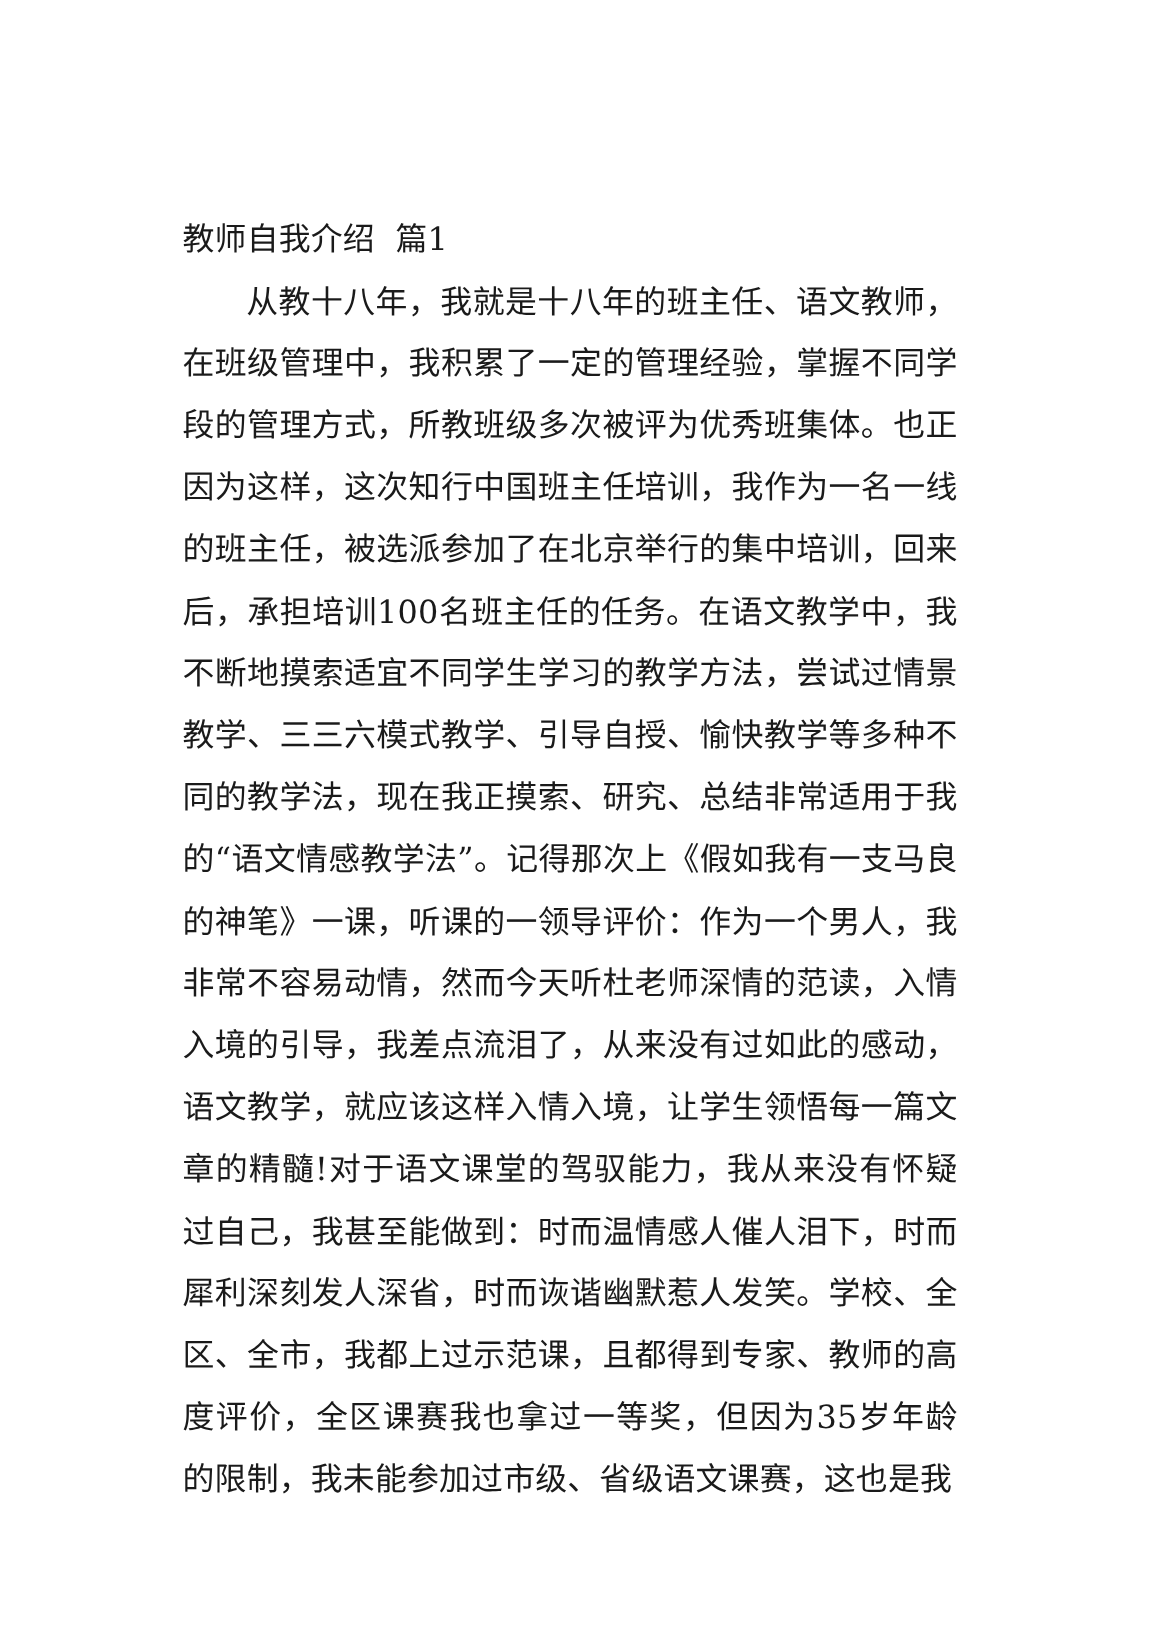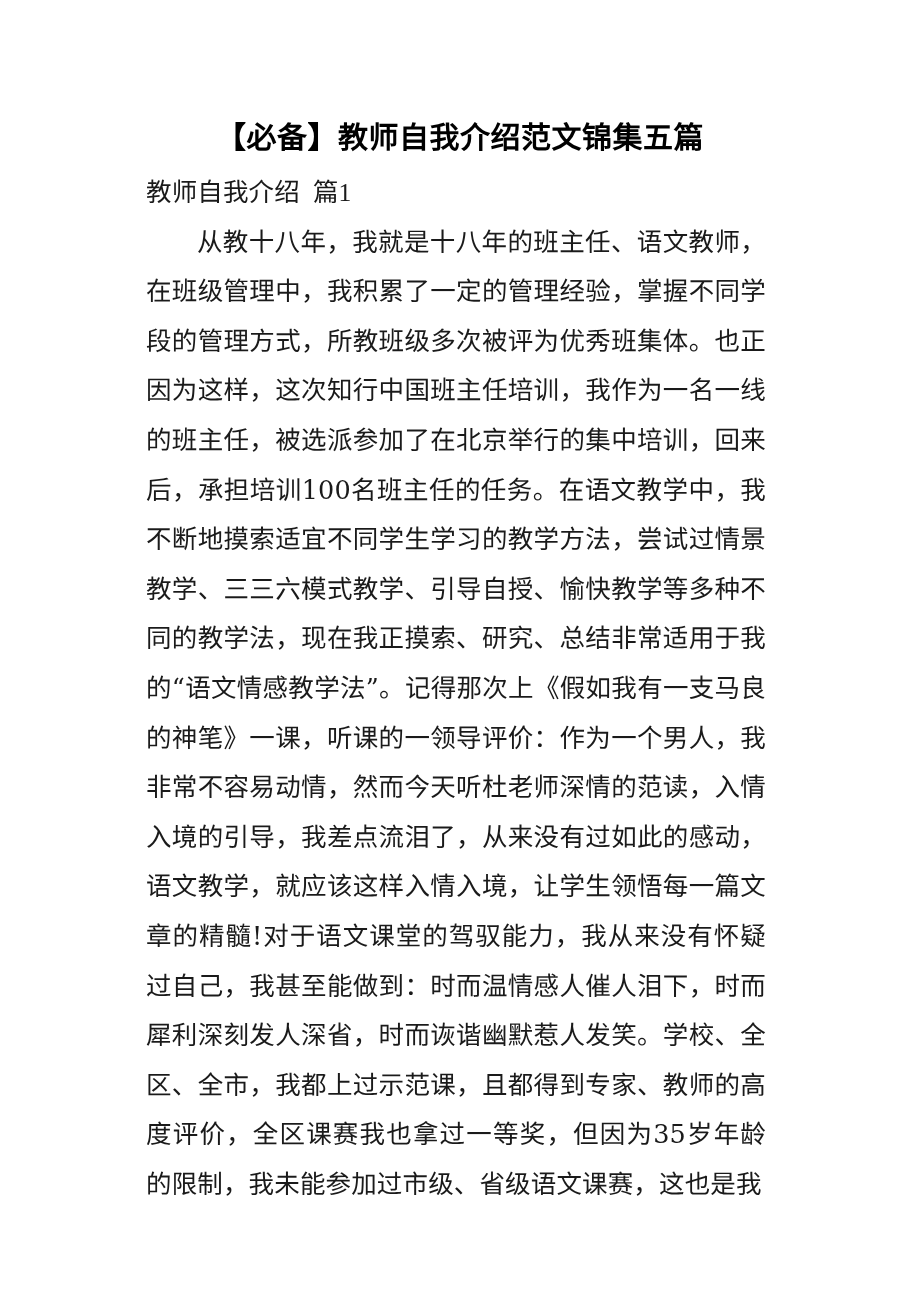--- a/index.html
+++ b/index.html
@@ -57,37 +57,35 @@
     text-justify: inter-character;
     word-break: break-all;
     letter-spacing: 0.15px;
   }
 
   .para.section-label {
     text-indent: 0;
     white-space: pre;
     word-break: normal;
     text-align: left;
-    font-family: Liberation Serif, serif;
   }
 
   .para.indent {
     text-indent: 2em;
   }
 
   .para.flow {
     text-indent: 2em;
   }
 </style>
 </head>
 <body>
 
 <div class="page">
 
-  <h1 class="doc-title">【必备】教师自我介绍范文锦集五篇</h1>
 
   <div class="doc-body">
 
     <p class="para section-label">教师自我介绍  篇1</p>
 
 
     <p class="para flow">从教十八年，我就是十八年的班主任、语文教师，在班级管理中，我积累了一定的管理经验，掌握不同学段的管理方式，所教班级多次被评为优秀班集体。也正因为这样，这次知行中国班主任培训，我作为一名一线的班主任，被选派参加了在北京举行的集中培训，回来后，承担培训100名班主任的任务。在语文教学中，我不断地摸索适宜不同学生学习的教学方法，尝试过情景教学、三三六模式教学、引导自授、愉快教学等多种不同的教学法，现在我正摸索、研究、总结非常适用于我的“语文情感教学法”。记得那次上《假如我有一支马良的神笔》一课，听课的一领导评价：作为一个男人，我非常不容易动情，然而今天听杜老师深情的范读，入情入境的引导，我差点流泪了，从来没有过如此的感动，语文教学，就应该这样入情入境，让学生领悟每一篇文章的精髓!对于语文课堂的驾驭能力，我从来没有怀疑过自己，我甚至能做到：时而温情感人催人泪下，时而犀利深刻发人深省，时而诙谐幽默惹人发笑。学校、全区、全市，我都上过示范课，且都得到专家、教师的高度评价，全区课赛我也拿过一等奖，但因为35岁年龄的限制，我未能参加过市级、省级语文课赛，这也是我</p>
 
   </div>
 

